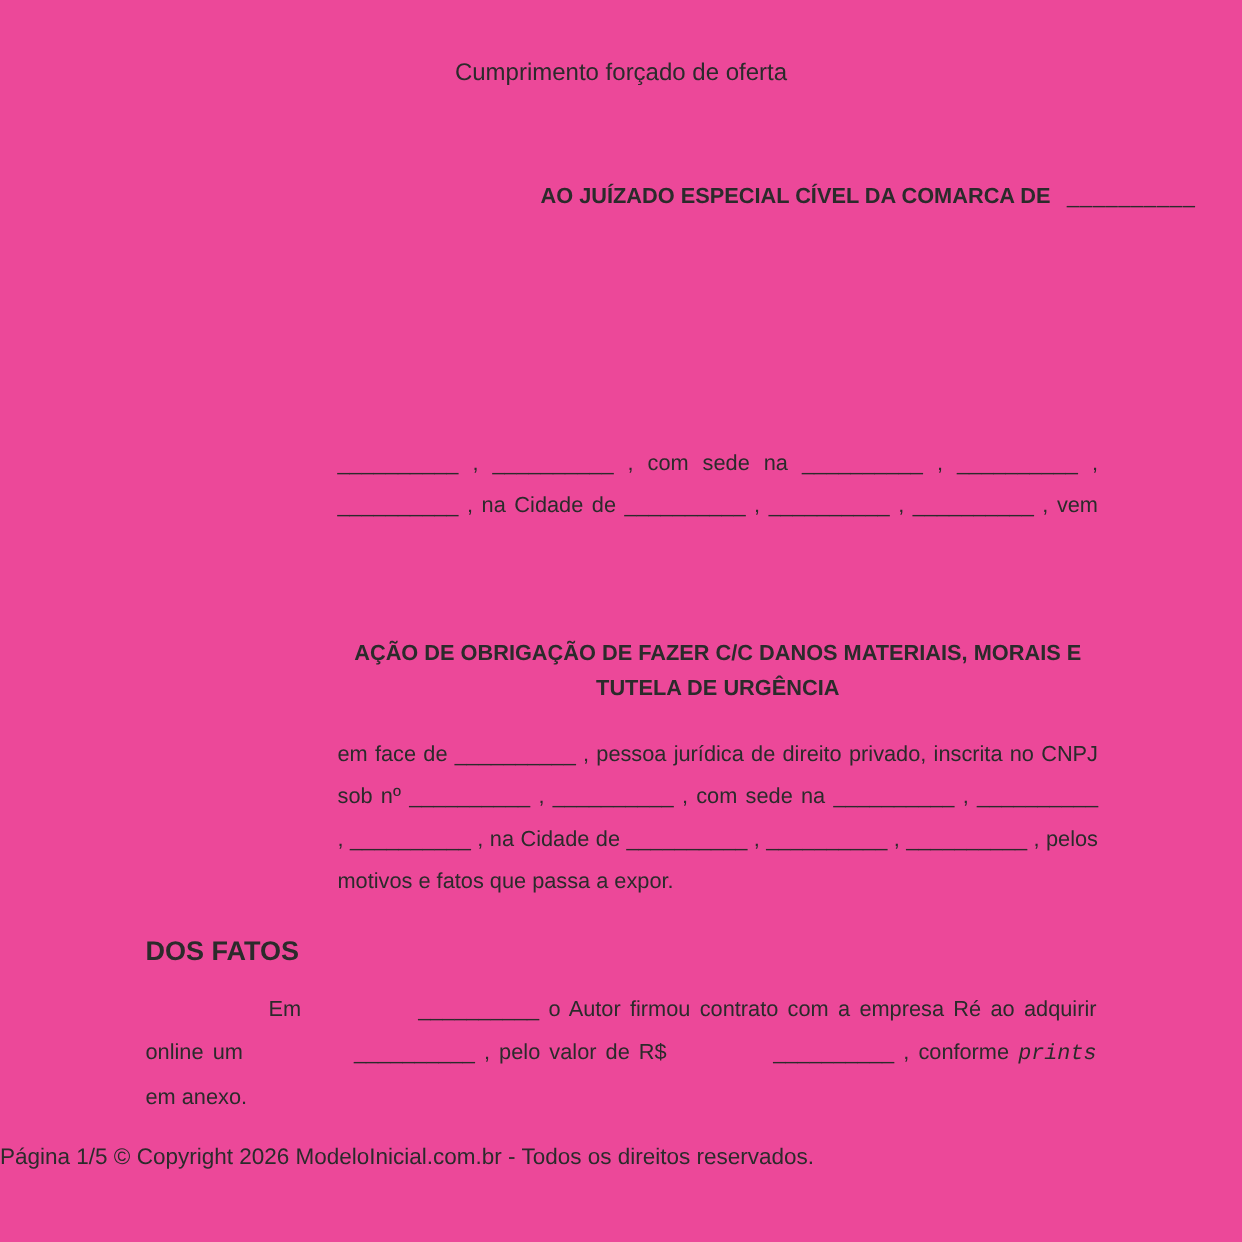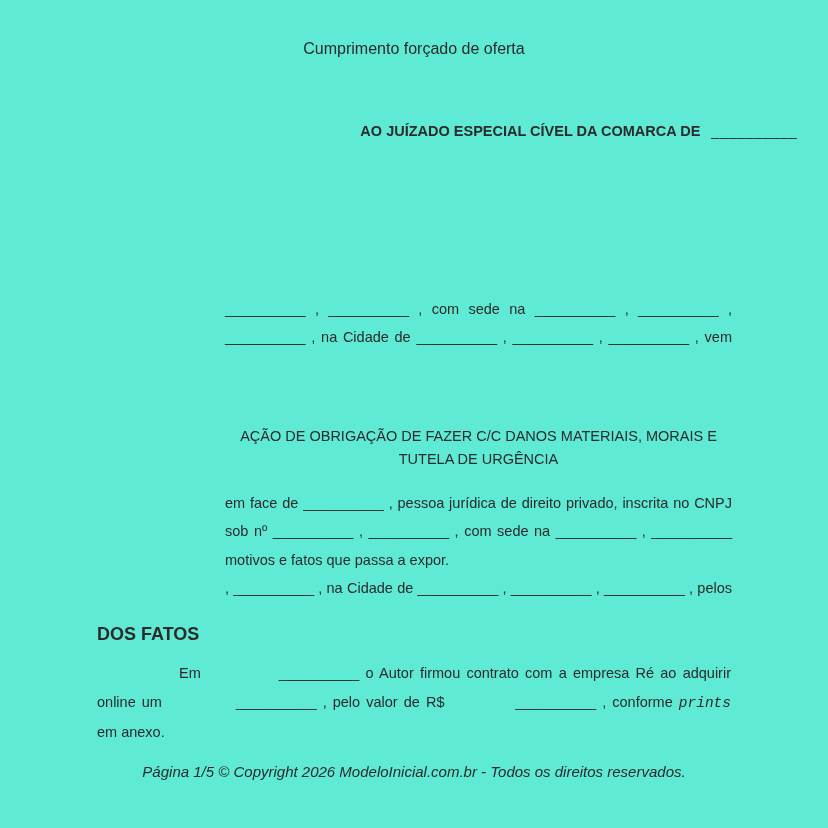--- a/index.html
+++ b/index.html
@@ -1,52 +1,52 @@
 <!DOCTYPE html>
 <html><head>
 <meta charset="utf-8">
 <style>
   html,body { margin:0; padding:0; background:#ffffff; }
   .page {
-    position:relative; width:828px; height:828px; background:#5eead4;
+    position:relative; width:828px; height:828px; background:#ec4899;
     font-family:"Liberation Sans","DejaVu Sans",sans-serif;
     color:#2b2b2b; overflow:hidden;
   }
   .doc-title {
     position:absolute; top:40px; left:97px; width:634px;
     text-align:center; font-size:16px; line-height:18px;
   }
   .addressee {
     position:absolute; top:123px; left:97px; width:700px;
     font-size:14.5px; font-weight:bold; white-space:nowrap;text-align:right;
   }
   .addressee .blank { font-weight:normal; margin-left:11px; letter-spacing:0.5px; }
   .block { position:absolute; font-size:14.5px; }
   .qualification { top:295px; left:225px; width:507px; line-height:28.4px; }
   .defendant     { top:489px; left:225px; width:507px; line-height:28.4px; }
   .line { white-space:nowrap; }
   .line.stretch { text-align:justify; text-align-last:justify; text-justify:inter-word; }
   .action-heading {
     top:425px; left:225px; width:507px; text-align:center;
-    font-weight:normal; font-size:14.5px; line-height:23px;
+    font-weight:bold; font-size:14.5px; line-height:23px;
   }
   .dos-fatos {
     position:absolute; top:624px; left:97px;
     font-size:18px; font-weight:bold;text-align:center;
   }
   .facts { top:659px; left:97px; width:634px; line-height:28.8px; }
   .italic { font-style:italic;font-family:Liberation Mono, monospace; }
   .sp { display:inline-block; height:1px; }
   .sp-indent { width:82px; }
   .sp-1 { width:78px; }
   .sp-2 { width:74px; }
   .sp-3 { width:71px; }
   .footer {
     position:absolute; top:763px; left:0; width:828px;
-    text-align:center; font-size:15px;font-style:italic;
+    font-size:15px;
   }
 </style>
 </head>
 <body>
 
 <div class="page">
 
   <div class="doc-title">Cumprimento forçado de oferta</div>
 
   <div class="addressee"><span>AO JUÍZADO ESPECIAL CÍVEL DA COMARCA DE</span><span class="blank">__________</span></div>
@@ -57,22 +57,22 @@
   </div>
 
   <div class="block action-heading">
     <div>AÇÃO DE OBRIGAÇÃO DE FAZER C/C DANOS MATERIAIS, MORAIS E</div>
     <div>TUTELA DE URGÊNCIA</div>
   </div>
 
   <div class="block defendant">
     <div class="line stretch">em face de __________ , pessoa jurídica de direito privado, inscrita no CNPJ</div>
     <div class="line stretch">sob nº __________ , __________ , com sede na __________ , __________</div>
+    <div class="line stretch">, __________ , na Cidade de __________ , __________ , __________ , pelos</div>
     <div class="line">motivos e fatos que passa a expor.</div>
-    <div class="line stretch">, __________ , na Cidade de __________ , __________ , __________ , pelos</div>
   </div>
 
   <div class="dos-fatos">DOS FATOS</div>
 
   <div class="block facts">
     <div class="line stretch"><span class="sp sp-indent"></span><span>Em</span><span class="sp sp-1"></span><span>__________</span><span> o Autor firmou contrato com a empresa Ré ao adquirir</span></div>
     <div class="line stretch"><span>online um</span><span class="sp sp-2"></span><span>__________</span><span> , pelo valor de R$</span><span class="sp sp-3"></span><span>__________</span><span> , conforme </span><span class="italic">prints</span></div>
     <div class="line">em anexo.</div>
   </div>
 

